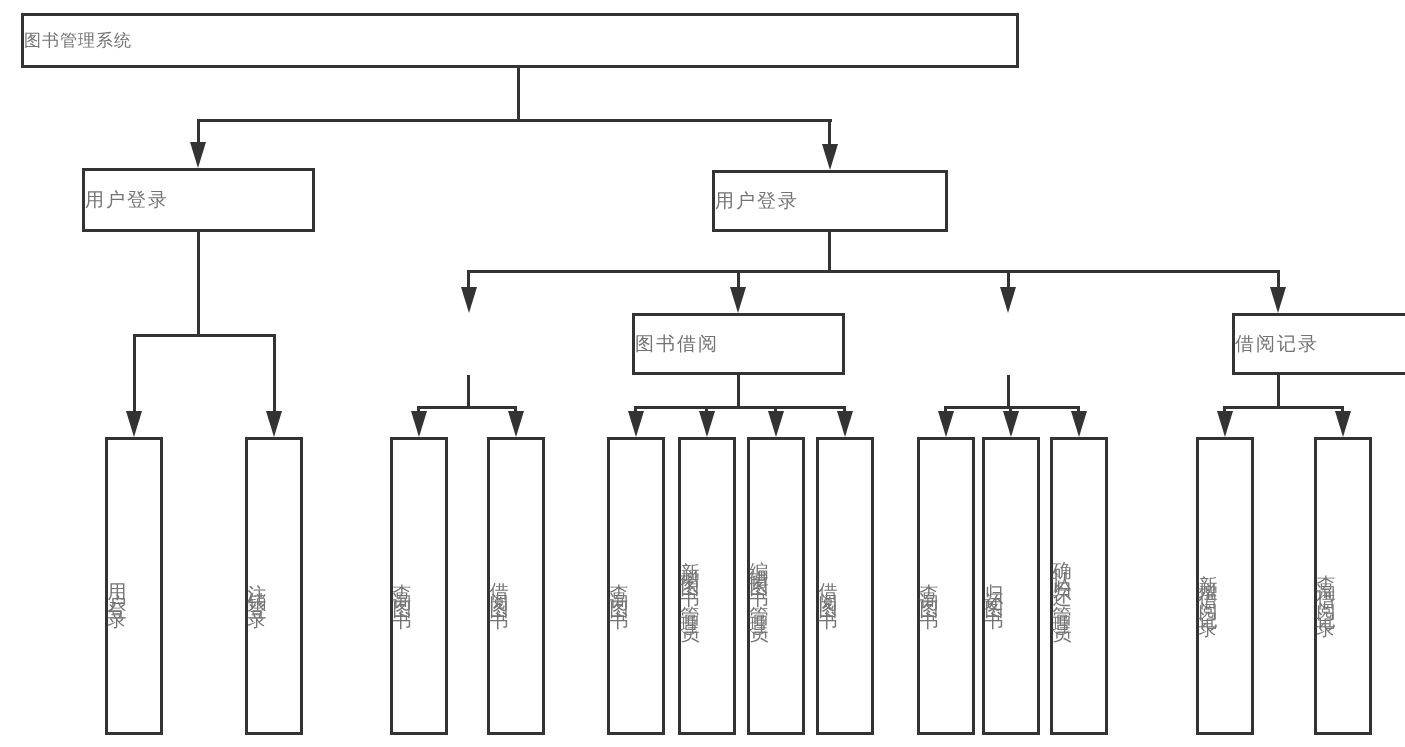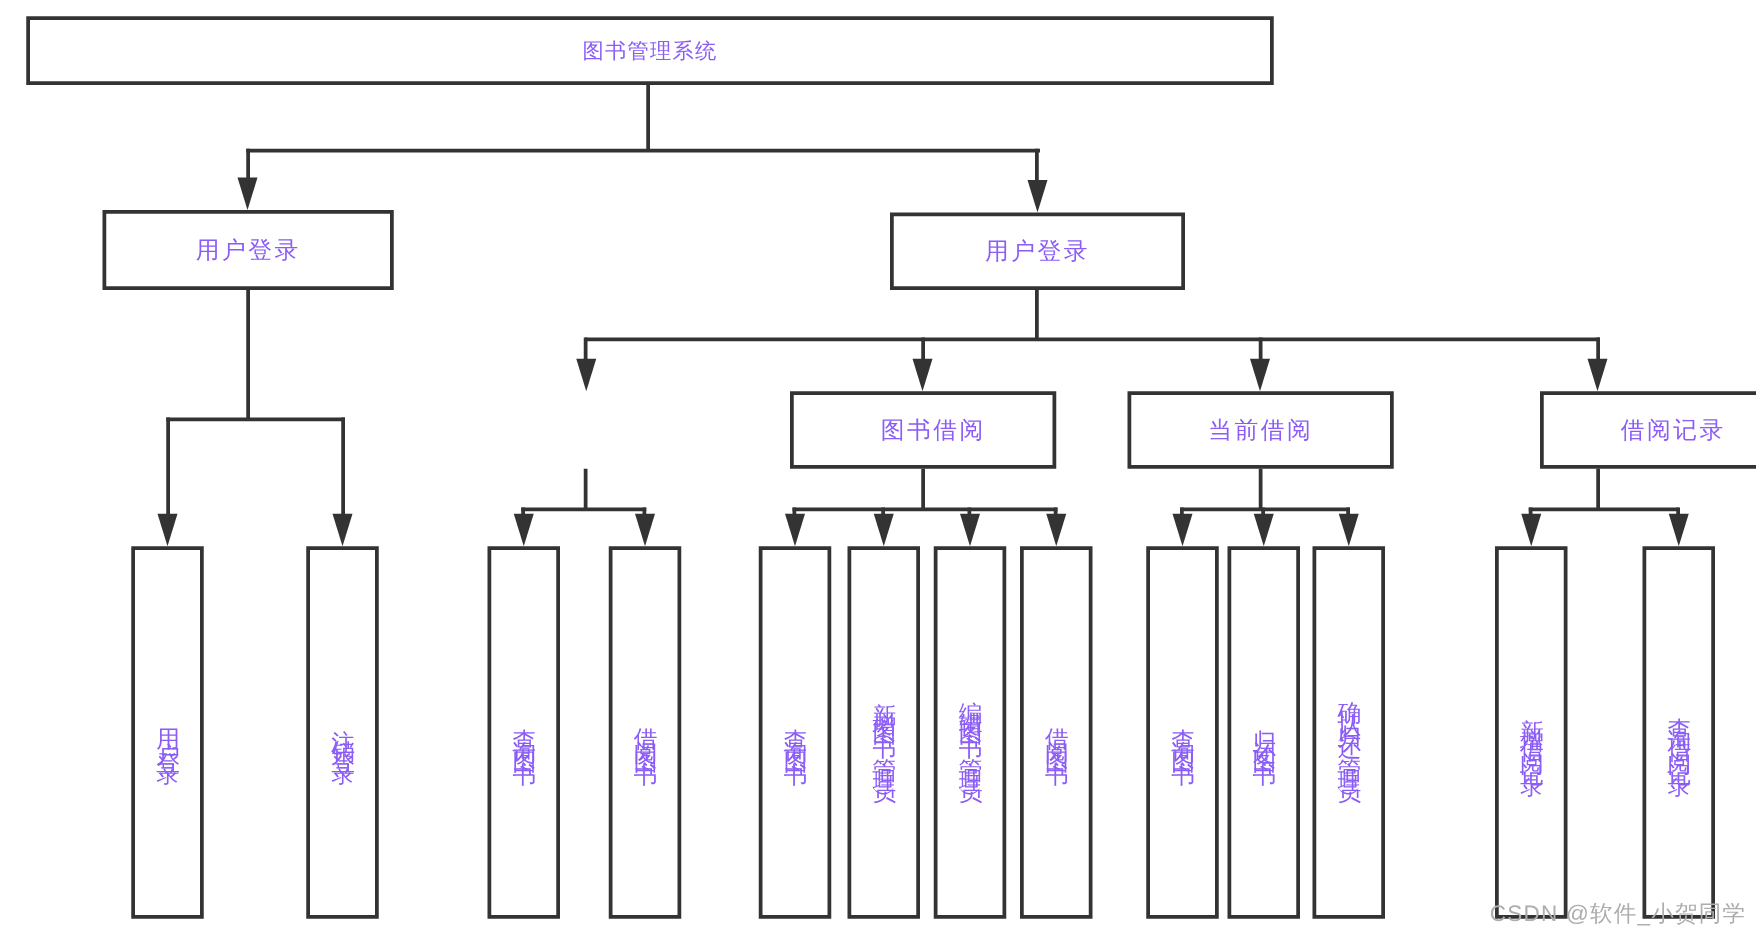--- a/index.html
+++ b/index.html
@@ -16,22 +16,22 @@
     overflow: hidden;
   }
   
   .node {
     position: absolute;
     box-sizing: border-box;
     background: #ffffff;
     border: 3px solid #333333;
     display: flex;
     align-items: center;
-    justify-content: center;
-    color: #8b5cf6;
+    justify-content: flex-start;
+    color: #737373;
   }
   .node .h-label {
     font-size: 19px;
     letter-spacing: 2px;
     white-space: nowrap;
   }
   .node.root .h-label {
     font-size: 17px;
     letter-spacing: 1px;
   }
@@ -118,25 +118,22 @@
     <div class="vl" style="left:467px; top:270px; height:19px;"></div>
     <div class="ah" style="left:461px; top:287px;"></div>
     <div class="vl" style="left:737px; top:270px; height:19px;"></div>
     <div class="ah" style="left:730px; top:287px;"></div>
     <div class="vl" style="left:1007px; top:270px; height:19px;"></div>
     <div class="ah" style="left:1000px; top:287px;"></div>
     <div class="vl" style="left:1277px; top:270px; height:19px;"></div>
     <div class="ah" style="left:1270px; top:287px;"></div>
   </div>
 
-  <div class="node" style="left:632px; top:313px; width:213px; height:62px;padding-left:16px;">
+  <div class="node" style="left:632px; top:313px; width:213px; height:62px;">
     <span class="h-label">图书借阅</span>
-  </div>
-  <div class="node" style="left:902px; top:313px; width:213px; height:62px;">
-    <span class="h-label">当前借阅</span>
   </div>
   <div class="node" style="left:1232px; top:313px; width:213px; height:62px;">
     <span class="h-label">借阅记录</span>
   </div>
 
   <div>
     <div class="vl" style="left:467px; top:375px; height:33px;"></div>
     <div class="hl" style="left:417px; top:406px; width:100px;"></div>
     <div class="vl" style="left:417px; top:406px; height:7px;"></div>
     <div class="ah" style="left:411px; top:411px;"></div>
@@ -214,15 +211,14 @@
     <span class="v-label">确认归还（管理员）</span>
   </div>
 
   <div class="node leaf" style="left:1196px;">
     <span class="v-label">新增借阅记录</span>
   </div>
   <div class="node leaf" style="left:1314px;">
     <span class="v-label">查询借阅记录</span>
   </div>
 
-  <div class="watermark">CSDN @软件_小贺同学</div>
 
 </div>
 
 </body></html>

